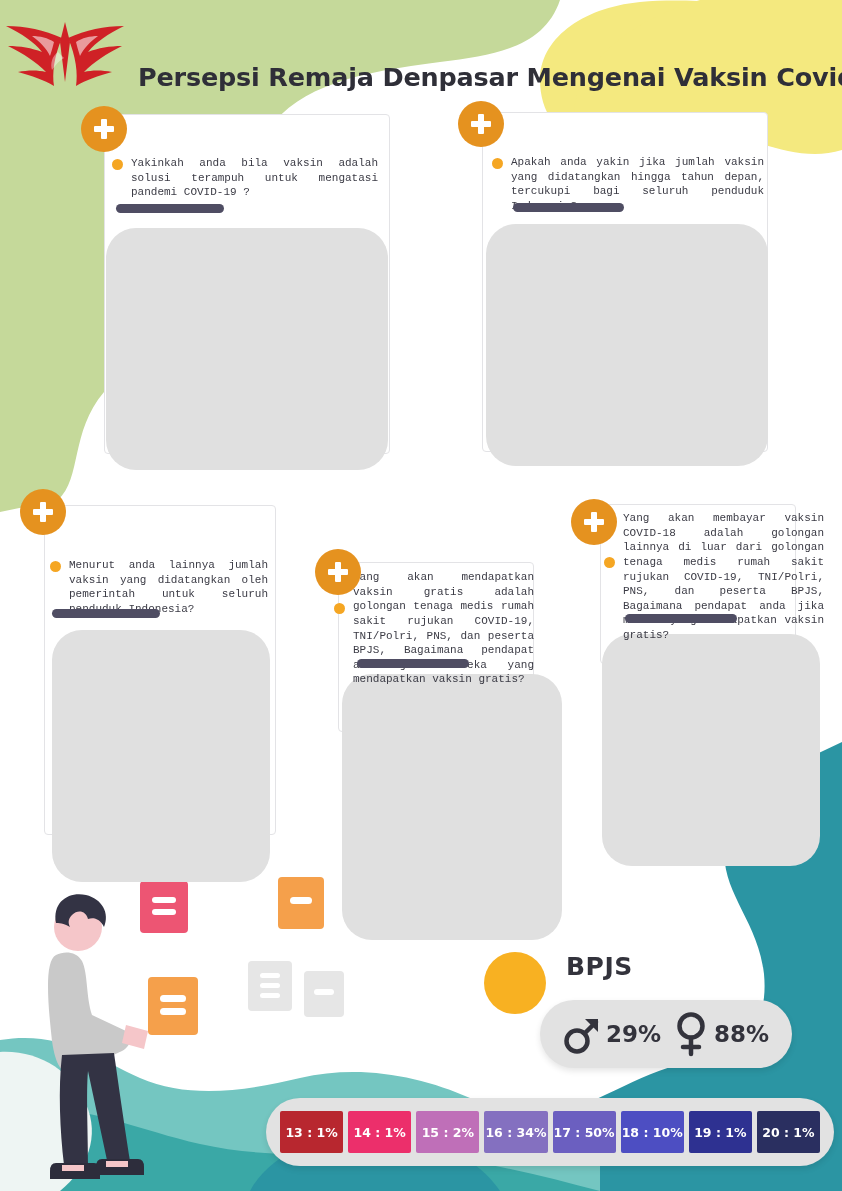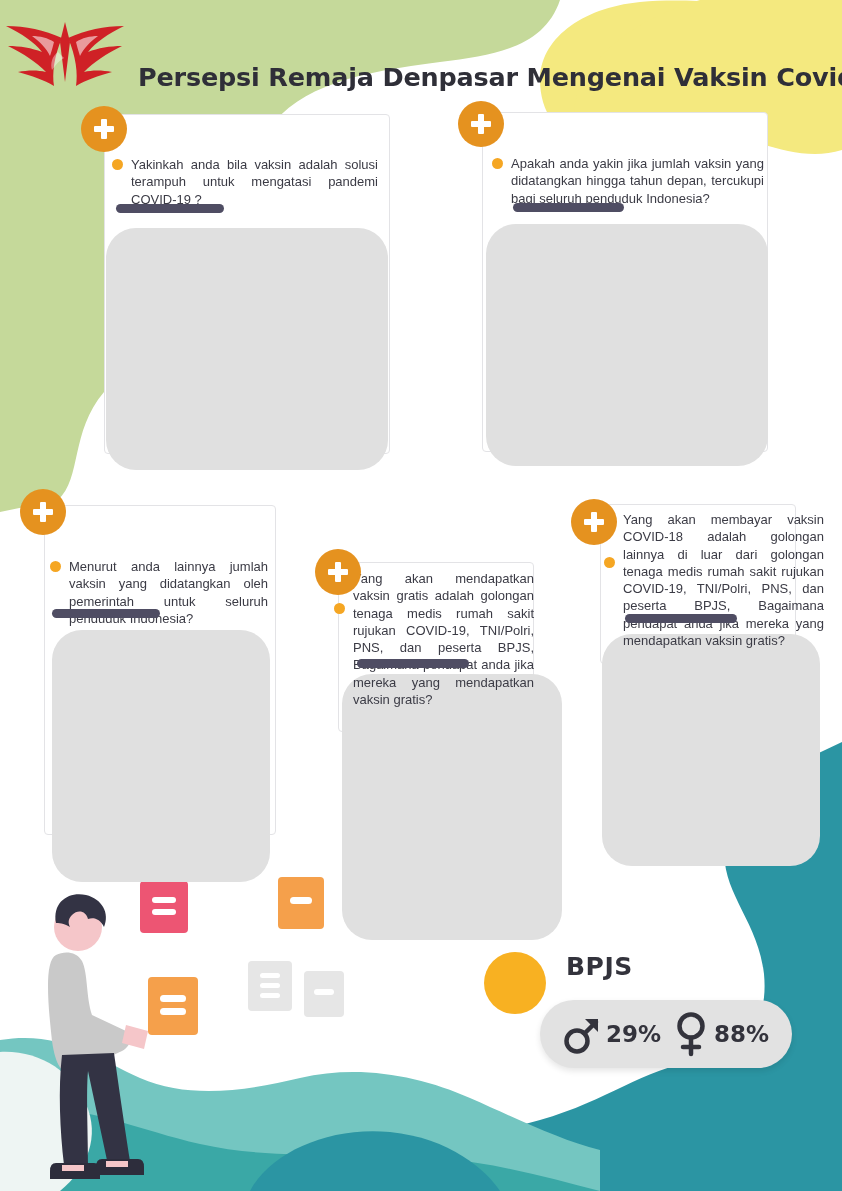--- a/index.html
+++ b/index.html
@@ -43,23 +43,23 @@
   }
   .plus::before { width: 20px; height: 5.5px; }
   .plus::after  { width: 5.5px; height: 20px; }
 
   .qrow { position: absolute; display: flex; gap: 8px; z-index: 8; }
   .bullet {
     width: 11px; height: 11px; border-radius: 50%;
     background: #f5a623; flex: 0 0 11px; margin-top: 3px;
   }
   .qtext {
-    font-size: 13px; line-height: 1.33; color: #3b3b45;
+    font-size: 11px; line-height: 1.33; color: #3b3b45;
     text-align: justify; text-justify: inter-word;
-    font-family: Liberation Sans, sans-serif;
+    font-family: Liberation Mono, monospace;
   }
   .underbar {
     position: absolute; height: 9px; border-radius: 5px;
     background: #4f4d63; z-index: 8;
   }
 
   
   .panel {
     position: absolute; background: #e0e0e0; border-radius: 30px; z-index: 6;
   }
@@ -344,14 +344,24 @@
     <div class="gender-item">
       <svg width="36" height="46" viewBox="0 0 36 46">
         <circle cx="18" cy="15" r="11.5" fill="none" stroke="#33333c" stroke-width="4.5"></circle>
         <line x1="18" y1="27" x2="18" y2="43" stroke="#33333c" stroke-width="4.5" stroke-linecap="round"></line>
         <line x1="10" y1="36" x2="26" y2="36" stroke="#33333c" stroke-width="4.5" stroke-linecap="round"></line>
       </svg>
       <span class="gender-val">88%</span>
     </div>
   </div>
 
+  <div class="age-pill">
+    <div class="age-chip" style="background:#b8272f;">13 : 1%</div>
+    <div class="age-chip" style="background:#ec2f6b;">14 : 1%</div>
+    <div class="age-chip" style="background:#bf6fb8;">15 : 2%</div>
+    <div class="age-chip" style="background:#8470c0;">16 : 34%</div>
+    <div class="age-chip" style="background:#6b5fc0;">17 : 50%</div>
+    <div class="age-chip" style="background:#4d4ec2;">18 : 10%</div>
+    <div class="age-chip" style="background:#2e3191;">19 : 1%</div>
+    <div class="age-chip" style="background:#2a2f60;">20 : 1%</div>
+  </div>
 
 </div>
 
 </body></html>

